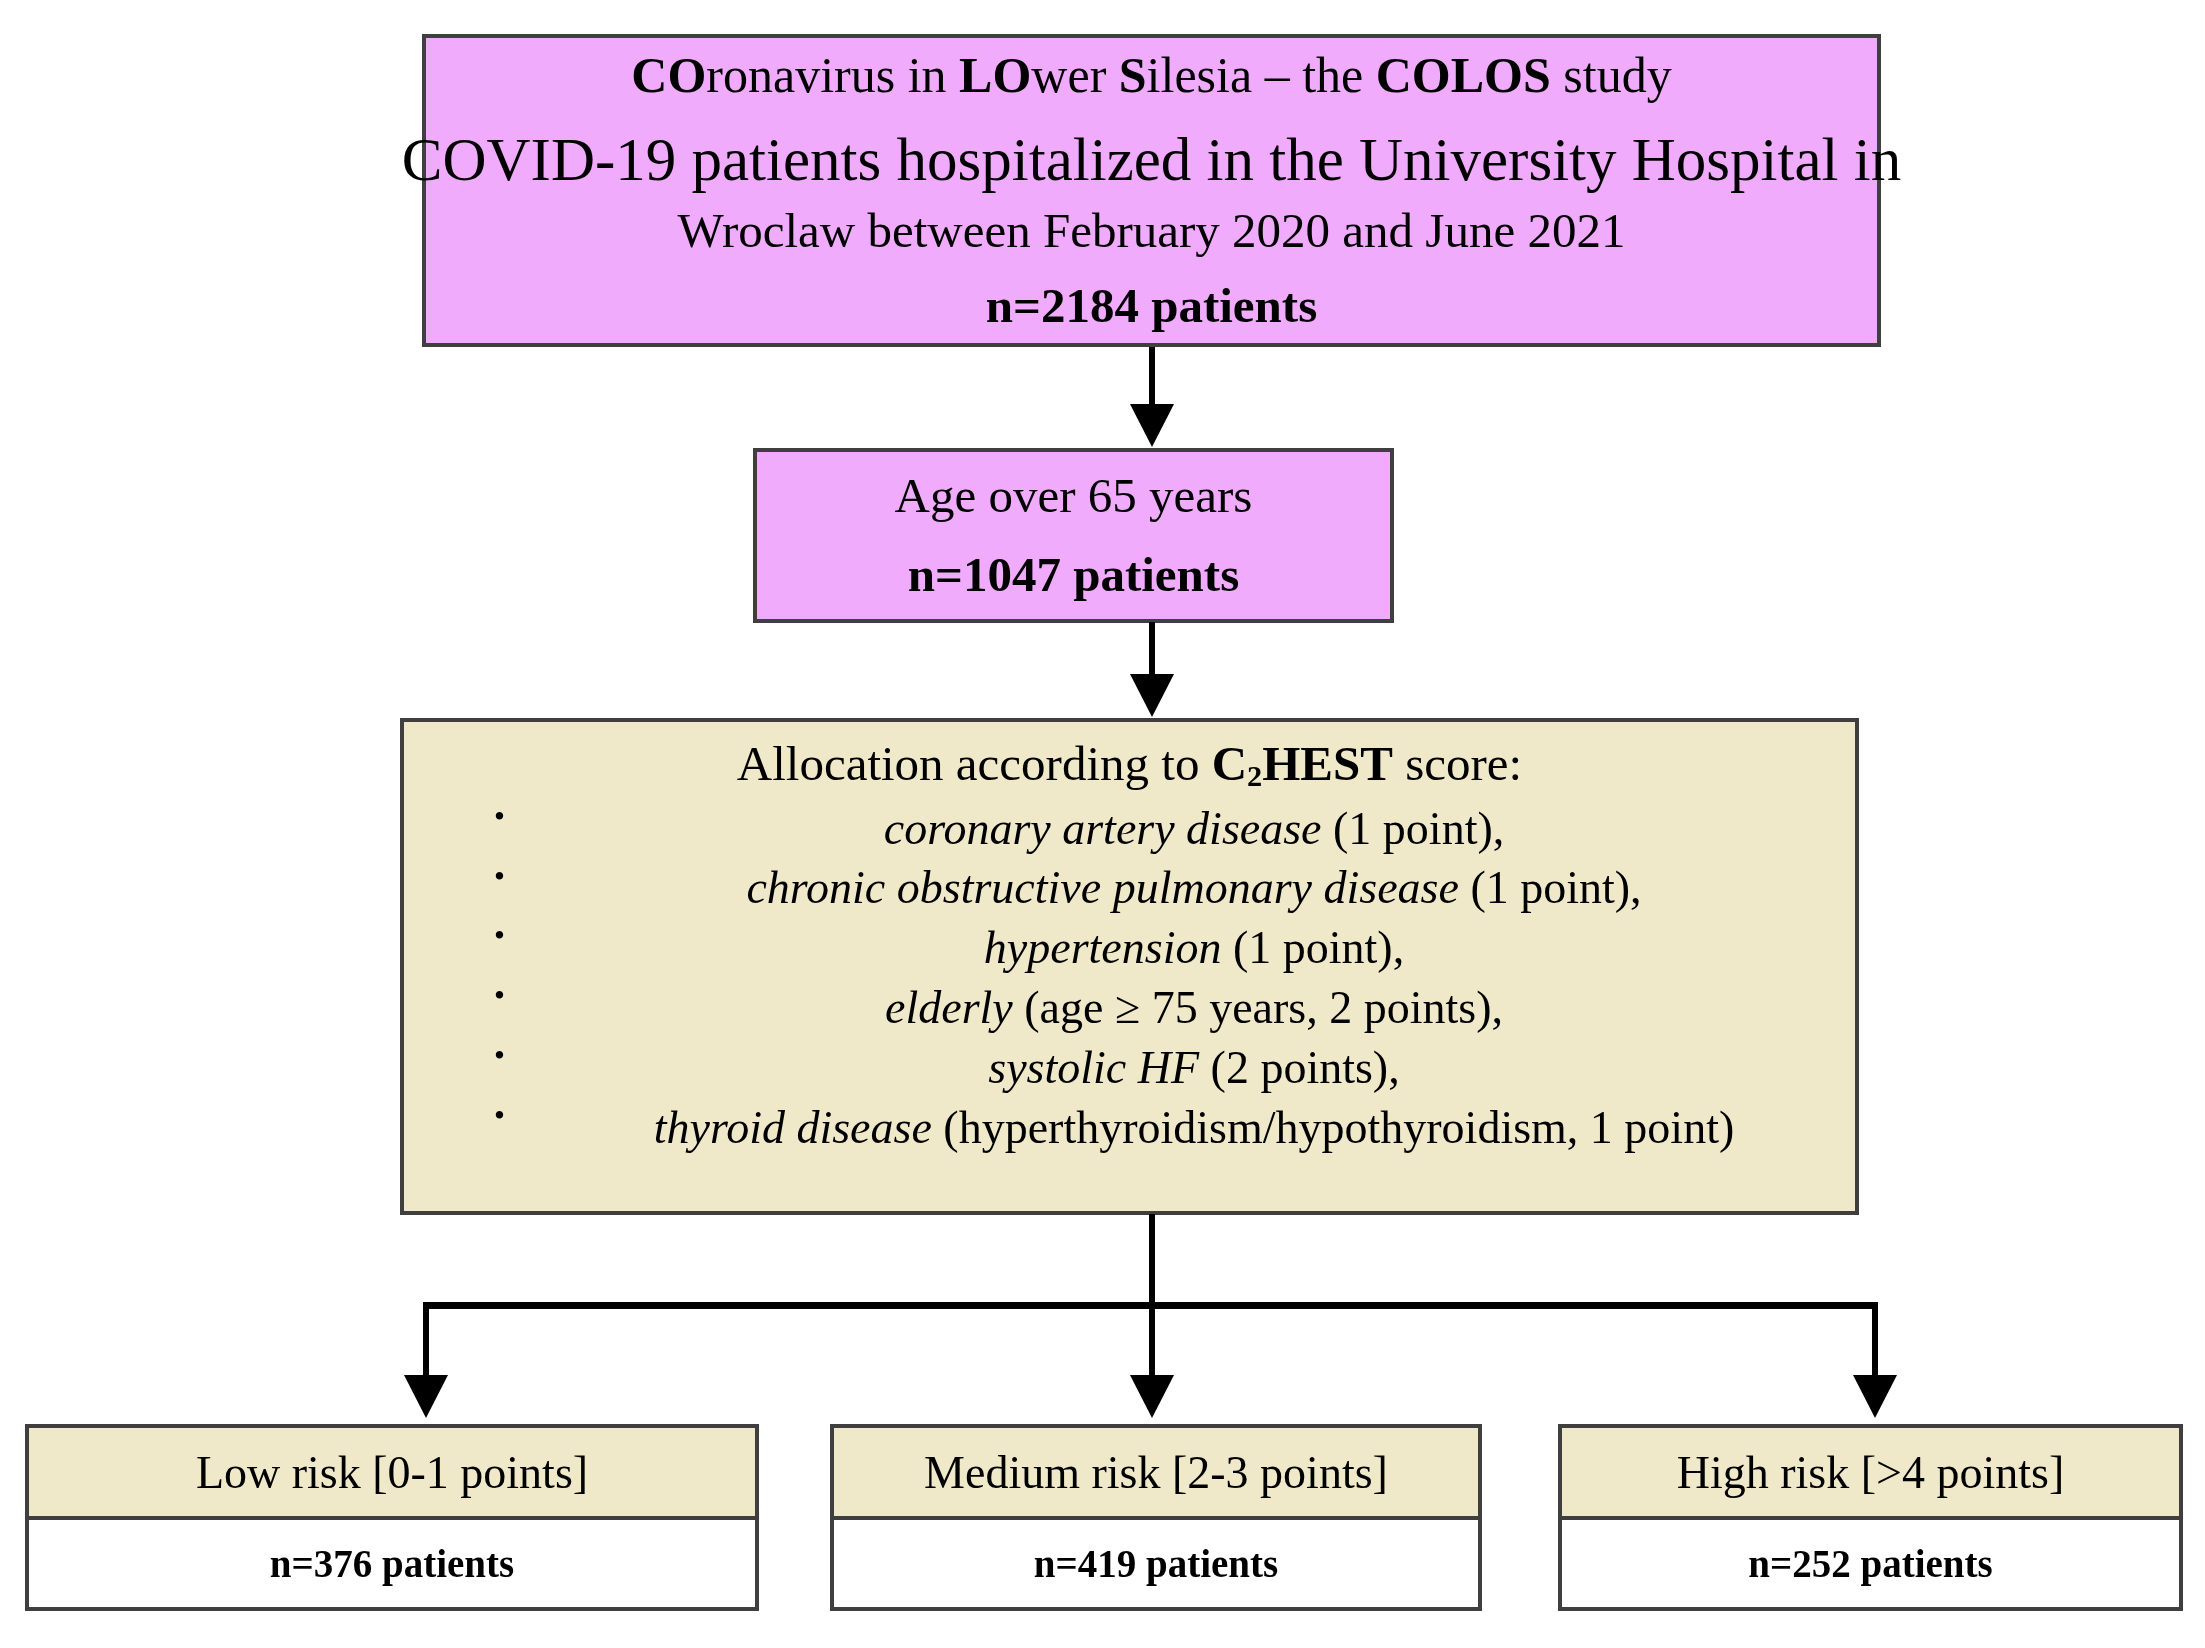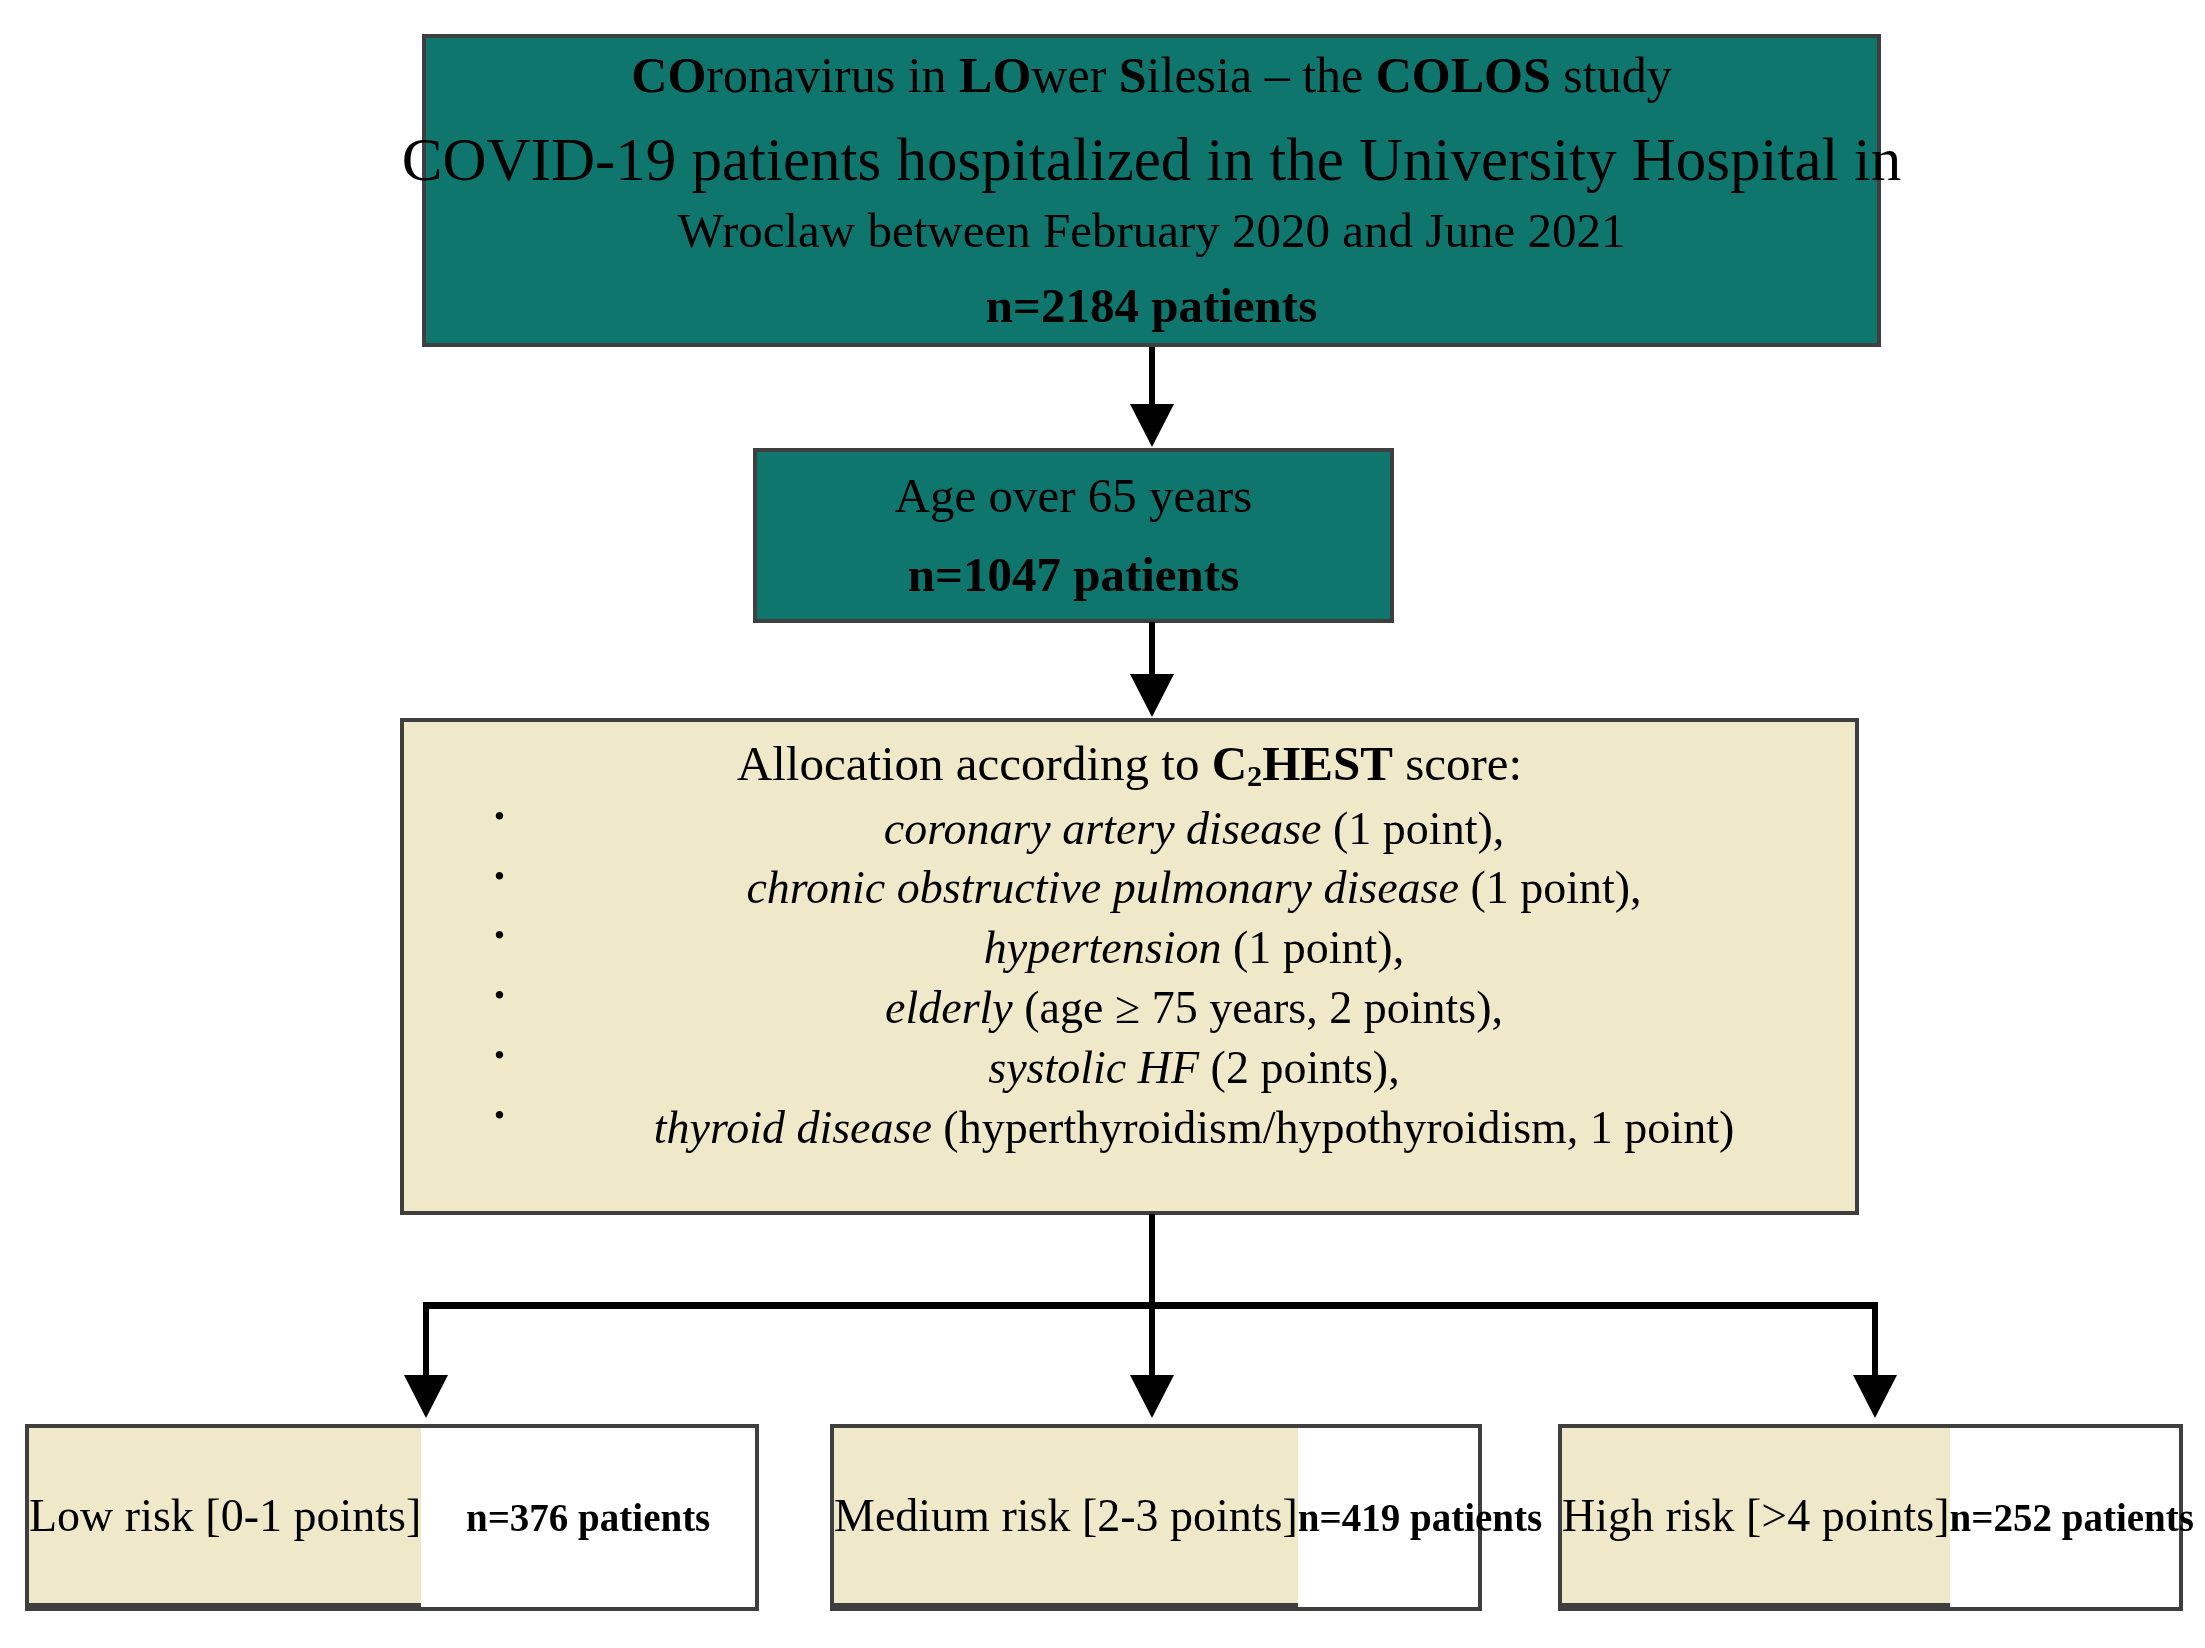--- a/index.html
+++ b/index.html
@@ -21,21 +21,21 @@
     left: 0; top: 0;
     width: 2205px;
     height: 1649px;
   }
 
   
   .box {
     position: absolute;
     box-sizing: border-box;
     border: 4.2px solid #3f3f3f;
-    background: #0f766e;
+    background: #f0abfc;
     display: flex;
     flex-direction: column;
     align-items: center;
     justify-content: center;
     text-align: center;
   }
 
   .beige { background: #efe9c9; }
 
   .line {
@@ -114,21 +114,21 @@
   #box-alloc li i { font-style: italic; }
 
   
   .risk {
     position: absolute;
     box-sizing: border-box;
     border: 4.2px solid #3f3f3f;
     top: 1424px;
     height: 187px;
     display: flex;
-    flex-direction: row;
+    flex-direction: column;
     background: #ffffff;
   }
   .risk .head {
     flex: 0 0 88px;
     background: #efe9c9;
     border-bottom: 4.2px solid #3f3f3f;
     display: flex;
     align-items: center;
     justify-content: center;
     font-size: 46px;

